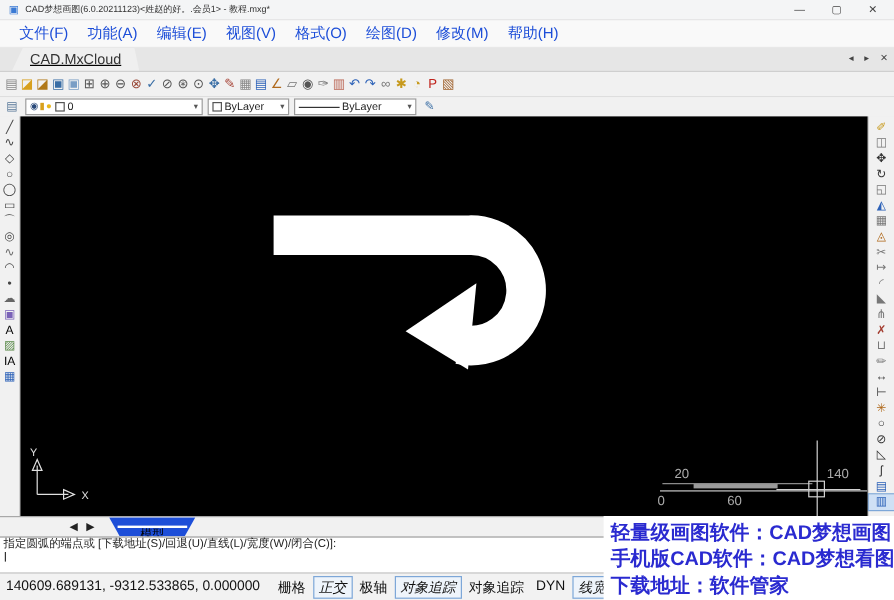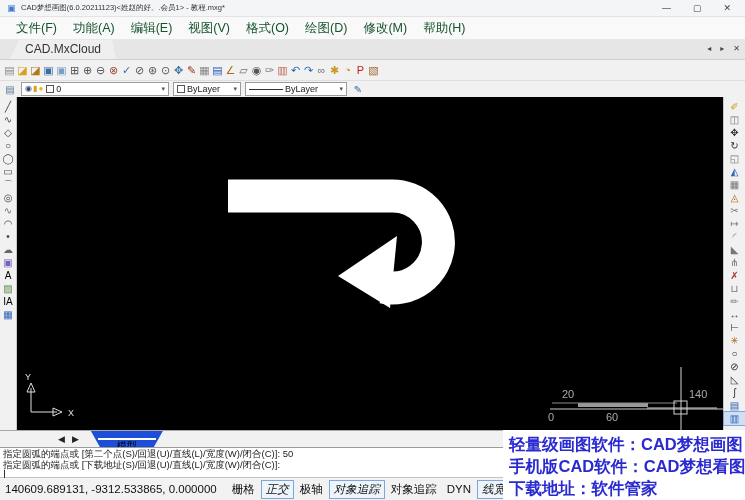--- a/index.html
+++ b/index.html
@@ -9,21 +9,21 @@
 
   
   .titlebar { height:17px; background:#f4f5f6; border-bottom:1px solid #e3e3e3; display:flex; align-items:center; padding:0 6px; }
   .appicon { width:11px; height:11px; line-height:11px; font-size:9px; color:#3a7ad4; margin-right:4px; text-align:center; }
   .title { font-size:7.5px; color:#333; white-space:nowrap; flex:1; }
   .winctl { display:flex; gap:22px; padding-right:8px; }
   .winctl span { font-size:9px; color:#444; line-height:15px; }
 
   
   .menubar { height:23px; background:#f9f9f9; border-bottom:1px solid #e8e8e8; display:flex; align-items:center; padding-left:8px; }
-  .menu-item { font-size:12.5px; color:#14532d; padding:0 8px; white-space:nowrap; }
+  .menu-item { font-size:12.5px; color:#1d4ed8; padding:0 8px; white-space:nowrap; }
 
   
   .tabbar { height:20px; background:#e6e6e6; border-bottom:1px solid #cfcfcf; display:flex; align-items:flex-end; position:relative; padding-left:10px; }
   .tab { height:19px; line-height:18px; font-size:12px; padding:0 15px; background:#efefef; color:#333;
          clip-path:polygon(9px 0, calc(100% - 4px) 0, 100% 100%, 0 100%); margin-right:-8px; white-space:nowrap; }
   .tab.active { background:#ffffff; font-weight:bold; color:#000; z-index:2; }
   .tabnav { position:absolute; right:5px; top:4px; display:flex; gap:9px; }
   .tabnav span { font-size:8px; color:#444; }
 
   
@@ -99,21 +99,21 @@
       <span class="menu-item">格式(O)</span>
 
       <span class="menu-item">绘图(D)</span>
 
       <span class="menu-item">修改(M)</span>
 
       <span class="menu-item">帮助(H)</span>
     </div>
 
   <div class="tabbar">
-    <div style="display:flex;align-items:flex-end;">
+    <div style="display:flex;align-items:flex-end;text-decoration:underline;">
 
         <span class="tab">CAD.MxCloud</span>
 
       </div>
     <div class="tabnav">
       <span>◂</span>
       <span>▸</span>
       <span>✕</span>
     </div>
   </div>
@@ -330,21 +330,20 @@
 
   <div class="modelbar">
     <div class="mnav">
       <span>◀</span>
       <span>▶</span>
     </div>
     <span class="modeltab">模型</span>
   </div>
 
   <div class="cmd">
-    <div>指定圆弧的端点或 [第二个点(S)/回退(U)/直线(L)/宽度(W)/闭合(C)]: 50</div>
     <div>指定圆弧的端点或 [下载地址(S)/回退(U)/直线(L)/宽度(W)/闭合(C)]:</div>
     <span class="caret"></span>
   </div>
 
   <div class="statusbar">
     <span class="coords">140609.689131,  -9312.533865,  0.000000</span>
     <span style="display:flex;align-items:center;">
 
         <span class="toggle">栅格</span>
 

